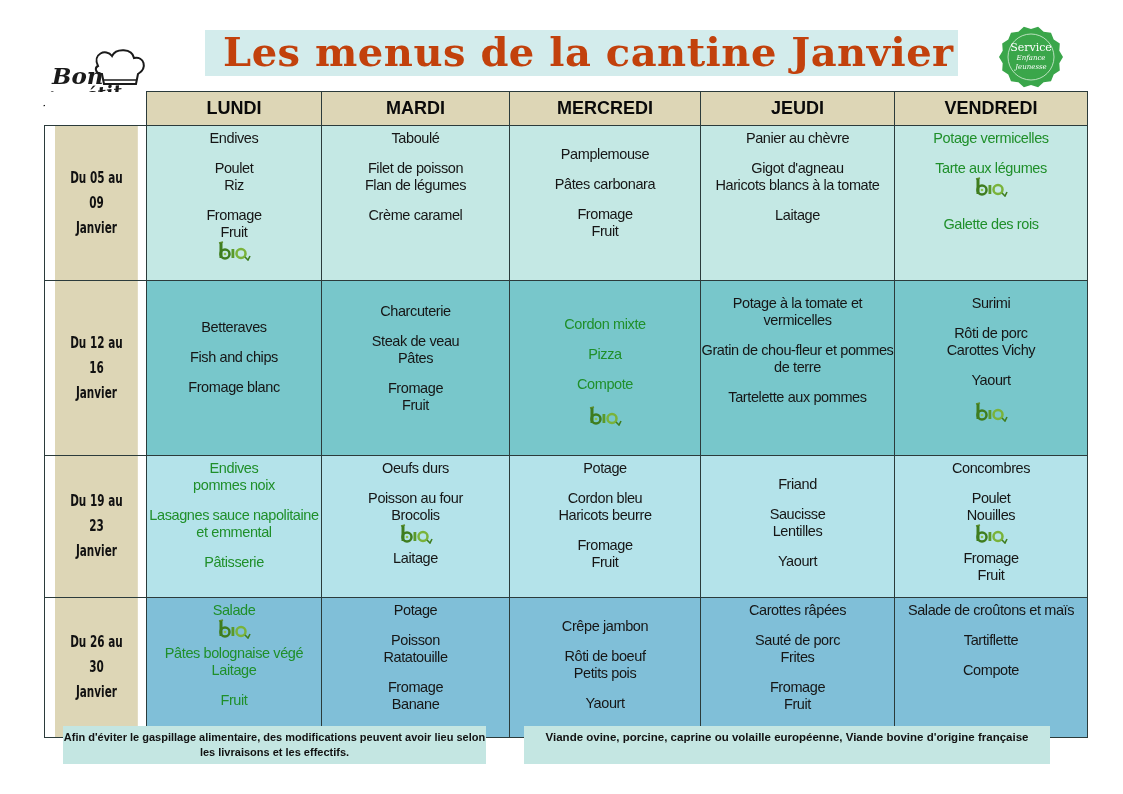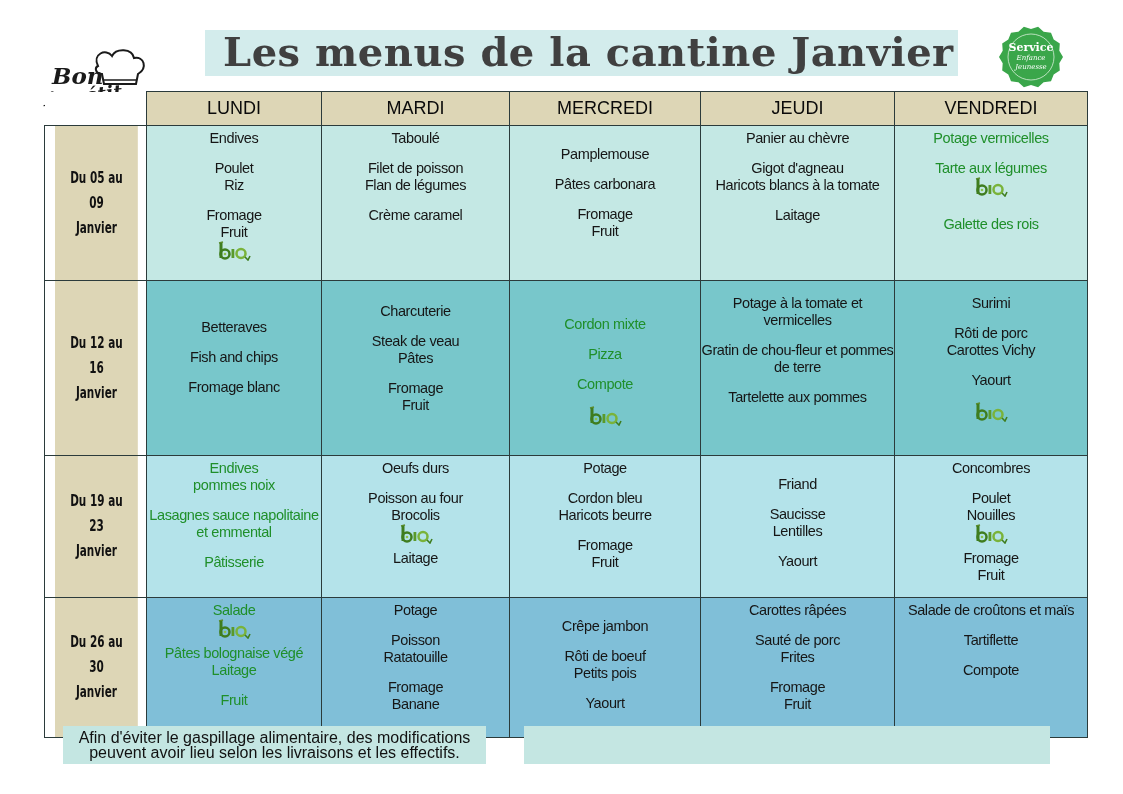--- a/index.html
+++ b/index.html
@@ -5,47 +5,47 @@
   * { box-sizing: border-box; margin: 0; padding: 0; }
   html, body { width: 1123px; height: 794px; background: #ffffff; overflow: hidden; }
   body { position: relative; font-family: "Liberation Sans", sans-serif; color: #111; }
 
   .logo-left { position: absolute; left: 40px; top: 44px; width: 112px; height: 80px; }
   .logo-left .bon { position: absolute; left: 12px; top: 18px; font-family: "DejaVu Serif", serif; font-style: italic; font-weight: bold; font-size: 23px; color: #1a1a1a; }
   .logo-left .appetit { position: absolute; left: 4px; top: 40px; font-family: "DejaVu Serif", serif; font-style: italic; font-weight: bold; font-size: 19px; color: #1a1a1a; transform: rotate(-6deg); }
   .logo-left svg { position: absolute; left: 0; top: 0; }
 
   .title-banner { position: absolute; left: 205px; top: 30px; width: 753px; height: 46px; background: #d3ecec; }
-  .title-banner .title { position: absolute; left: 18px; top: -2px; font-family: "DejaVu Serif", serif; font-weight: bold; font-size: 40px; letter-spacing: 0.5px; color: #404040; white-space: nowrap; }
+  .title-banner .title { position: absolute; left: 18px; top: -2px; font-family: "DejaVu Serif", serif; font-weight: bold; font-size: 40px; letter-spacing: 0.5px; color: #c2410c; white-space: nowrap; }
 
   .seal { position: absolute; left: 998px; top: 25px; width: 66px; height: 64px; }
   .seal .txt { position: absolute; left: 0; top: 16px; width: 66px; text-align: center; color: #fff; }
-  .seal .t1 { font-family: "DejaVu Serif", serif; font-weight: bold; font-size: 11px; }
+  .seal .t1 { font-family: "DejaVu Serif", serif; font-weight: normal; font-size: 11px; }
   .seal .t2, .seal .t3 { font-family: "DejaVu Serif", serif; font-style: italic; font-size: 7px; line-height: 9px; }
 
   .menu-table { position: absolute; left: 44px; top: 91px; width: 1043px; border-collapse: collapse; table-layout: fixed; }
   .menu-table td, .menu-table th { border: 1.5px solid #2b3b3b; text-align: center; vertical-align: top; }
-  .menu-table th { background: #ddd6b6; height: 34px; font-weight: normal; font-size: 18px; vertical-align: middle; color: #0a0a0a; }
+  .menu-table th { background: #ddd6b6; height: 34px; font-weight: bold; font-size: 18px; vertical-align: middle; color: #0a0a0a; }
   .menu-table th.corner { background: #ffffff; border-top: none; border-left: none; }
   .menu-table td.week { background: #ddd6b6; font-family: "DejaVu Sans", sans-serif; font-weight: bold; font-size: 15px; line-height: 25px; vertical-align: middle; color: #111; transform: scaleX(0.82); }
   .week-label { display: block; transform: scaleX(0.85); }
 
   .row1 td.cell { background: #c4e8e4; height: 141px; }
   .row2 td.cell { background: #78c7cb; height: 175px; }
   .row3 td.cell { background: #b4e3ea; height: 137px; }
   .row4 td.cell { background: #80bfd8; height: 140px; }
 
   .cell { font-size: 14.5px; letter-spacing: -0.4px; line-height: 17px; padding-top: 4px; }
   .cell .grp { display: block; margin-bottom: 13px; }
   .cell .ln { display: block; }
   .green { color: #1f8f2a; }
   .dark { color: #161616; }
   .bio { display: inline-block; height: 20px; margin: 0 0 2px 0; }
 
-  .foot-left { position: absolute; left: 63px; top: 726px; width: 423px; height: 38px; background: #c4e6e2; font-size: 16px; line-height: 15px; text-align: center; padding-top: 4px; font-weight: normal; }
+  .foot-left { position: absolute; left: 63px; top: 726px; width: 423px; height: 38px; background: #c4e6e2; font-size: 11px; line-height: 15px; text-align: center; padding-top: 4px; font-weight: bold; }
   .foot-right { position: absolute; left: 524px; top: 726px; width: 526px; height: 38px; background: #c4e6e2; font-size: 11.5px; line-height: 15px; text-align: center; padding-top: 4px; font-weight: bold; }
   .foot-right .u { text-decoration: underline; display: block; }
 </style>
 </head>
 <body>
 
 <div class="logo-left">
   <svg width="112" height="80" viewBox="0 0 112 80">
     <path d="M58 22 C52 10, 66 4, 72 12 C76 4, 92 4, 94 14 C104 12, 108 24, 98 30 L96 40 L64 40 L62 30 C56 30, 54 24, 58 22 Z" fill="none" stroke="#1a1a1a" stroke-width="2"></path>
     <path d="M64 36 L96 36" stroke="#1a1a1a" stroke-width="1.5"></path>
@@ -415,13 +415,14 @@
           <span class="grp">
             <span class="ln">Compote</span>
           </span>
         </td>
       </tr>
     </tbody>
 </table>
 
 <div class="foot-left">Afin d'éviter le gaspillage alimentaire, des modifications peuvent avoir lieu selon les livraisons et les effectifs.</div>
 <div class="foot-right">
+  <span>Viande ovine, porcine, caprine ou volaille européenne, Viande bovine d'origine française</span>
 </div>
 
 </body></html>

